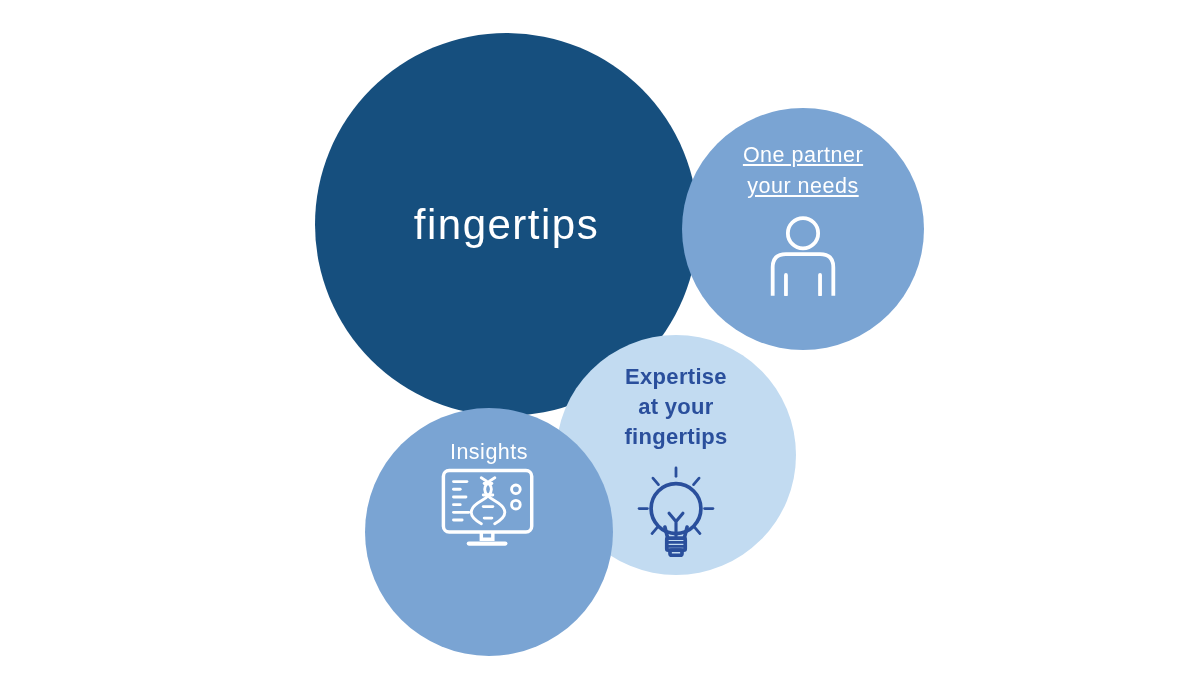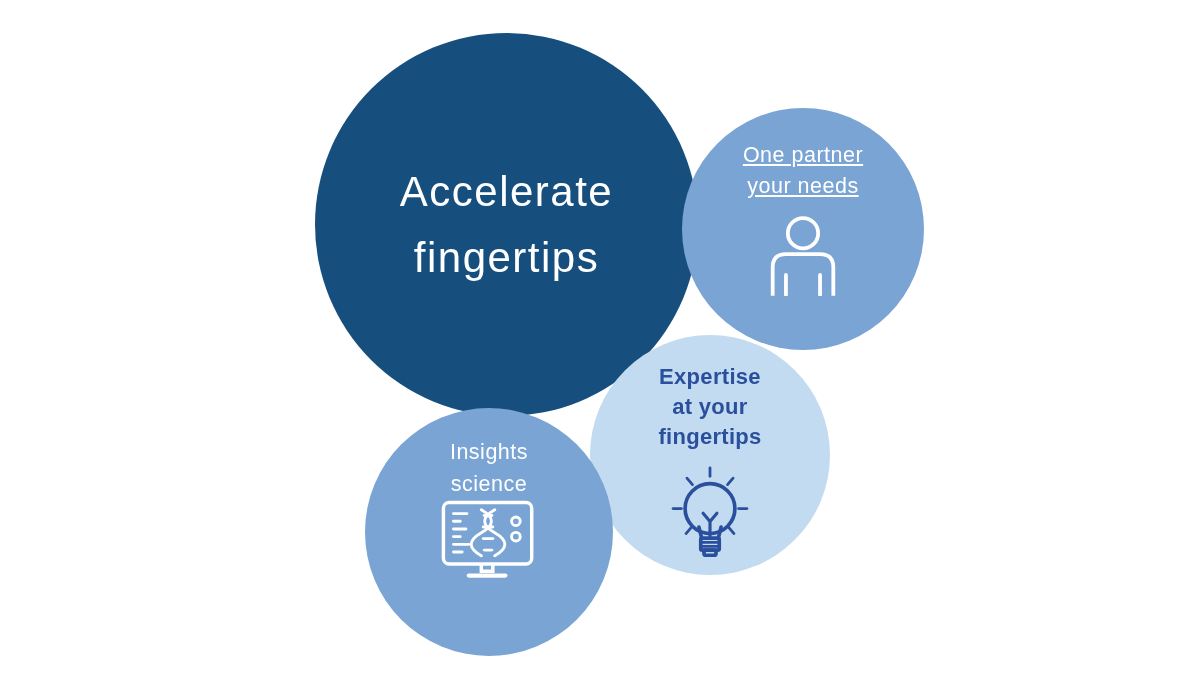--- a/index.html
+++ b/index.html
@@ -10,21 +10,21 @@
     --white:#FFFFFF;
   }
   *{margin:0;padding:0;box-sizing:border-box;}
   html,body{width:1200px;height:675px;background:#ffffff;overflow:hidden;
     font-family:"Liberation Sans", sans-serif;}
   .canvas{position:relative;width:1200px;height:675px;background:#ffffff;}
   .circle{position:absolute;border-radius:50%;display:flex;flex-direction:column;
     align-items:center;text-align:center;}
   .circle-main{left:315px;top:33px;width:383px;height:383px;background:var(--dark-navy);
     z-index:1;justify-content:center;}
-  .circle-expertise{left:590px;top:335px;width:240px;height:240px;background:var(--pale-blue);
+  .circle-expertise{left:556px;top:335px;width:240px;height:240px;background:var(--pale-blue);
     z-index:2;padding-top:27px;align-items:center;}
   .circle-partner{left:682px;top:108px;width:242px;height:242px;background:var(--medium-blue);
     z-index:3;padding-top:32px;}
   .circle-insights{left:365px;top:408px;width:248px;height:248px;background:var(--medium-blue);
     z-index:3;padding-top:28px;}
   .txt-main{color:var(--white);font-size:42px;line-height:66px;font-weight:400;
     letter-spacing:1.5px;}
   .txt-partner{color:var(--white);font-size:21.5px;line-height:31px;font-weight:400;
     letter-spacing:0.5px;margin-bottom:12px;text-decoration:underline;}
   .txt-expertise{color:var(--accent-blue);font-size:22px;line-height:30px;font-weight:700;
@@ -34,21 +34,20 @@
   .icon{display:block;line-height:0;}
   svg{display:block;}
 </style>
 </head>
 <body>
 
 <div class="canvas">
 
   <div class="circle circle-main">
     <div class="txt-main">
-      <div>Accelerate</div>
       <div>fingertips</div>
     </div>
   </div>
 
   <div class="circle circle-partner">
     <div class="txt-partner">
       <div>One partner</div>
       <div>your needs</div>
     </div>
     <span class="icon">
@@ -85,21 +84,20 @@
           <line x1="26" y1="73" x2="32" y2="66"></line>
           <line x1="78" y1="73" x2="72" y2="66"></line>
         </g>
       </svg>
     </span>
   </div>
 
   <div class="circle circle-insights">
     <div class="txt-insights">
       <div>Insights</div>
-      <div>science</div>
     </div>
     <span class="icon">
       <svg width="96" height="81" viewBox="0 0 100 84" fill="none" stroke="#FFFFFF" stroke-width="3.6" stroke-linecap="round">
         <rect x="2.5" y="2.5" width="92" height="64" rx="6"></rect>
         <path d="M42,67 L42,74 L54,74 L54,67" stroke-linecap="butt"></path>
         <line x1="29" y1="78.5" x2="67" y2="78.5" stroke-width="4.5"></line>
         <g stroke-width="3">
           <line x1="13" y1="14" x2="27" y2="14"></line>
           <line x1="13" y1="22" x2="20" y2="22"></line>
           <line x1="13" y1="30" x2="26" y2="30"></line>

